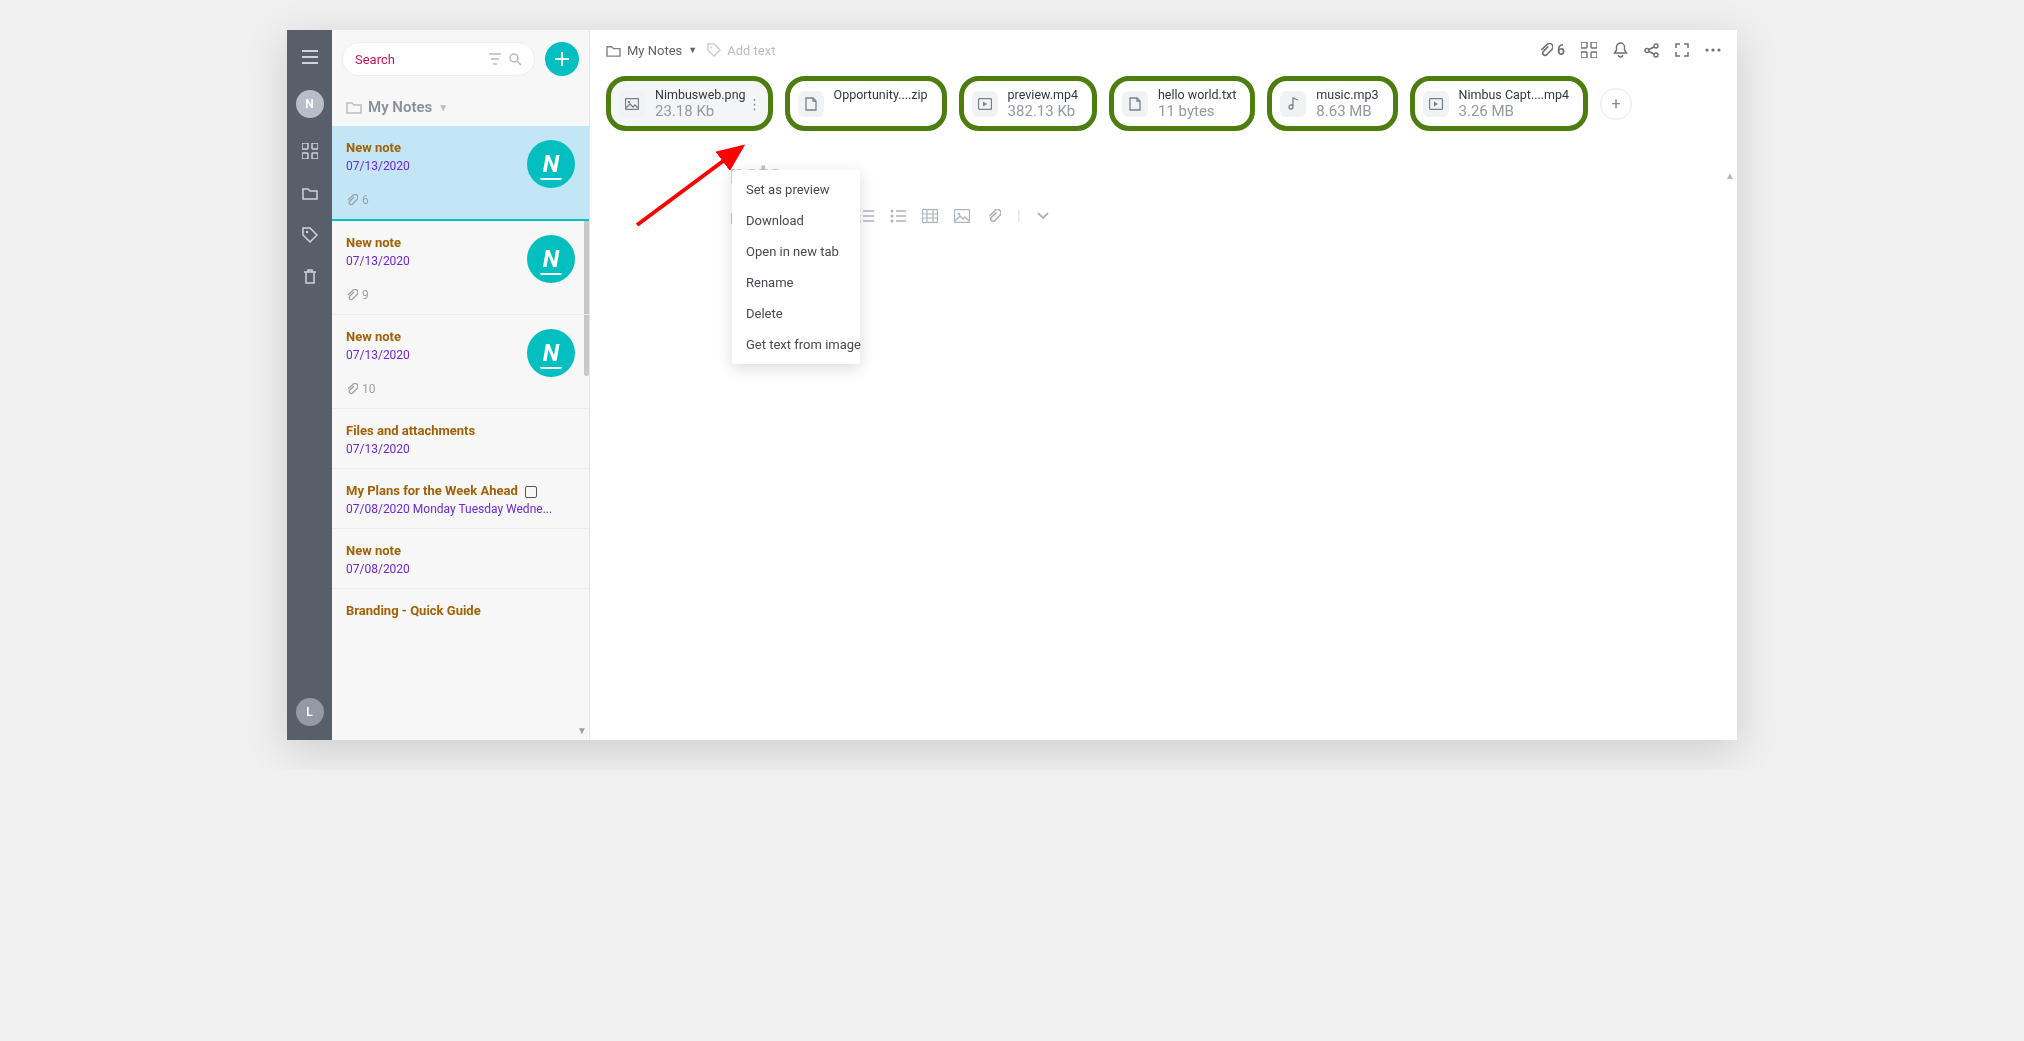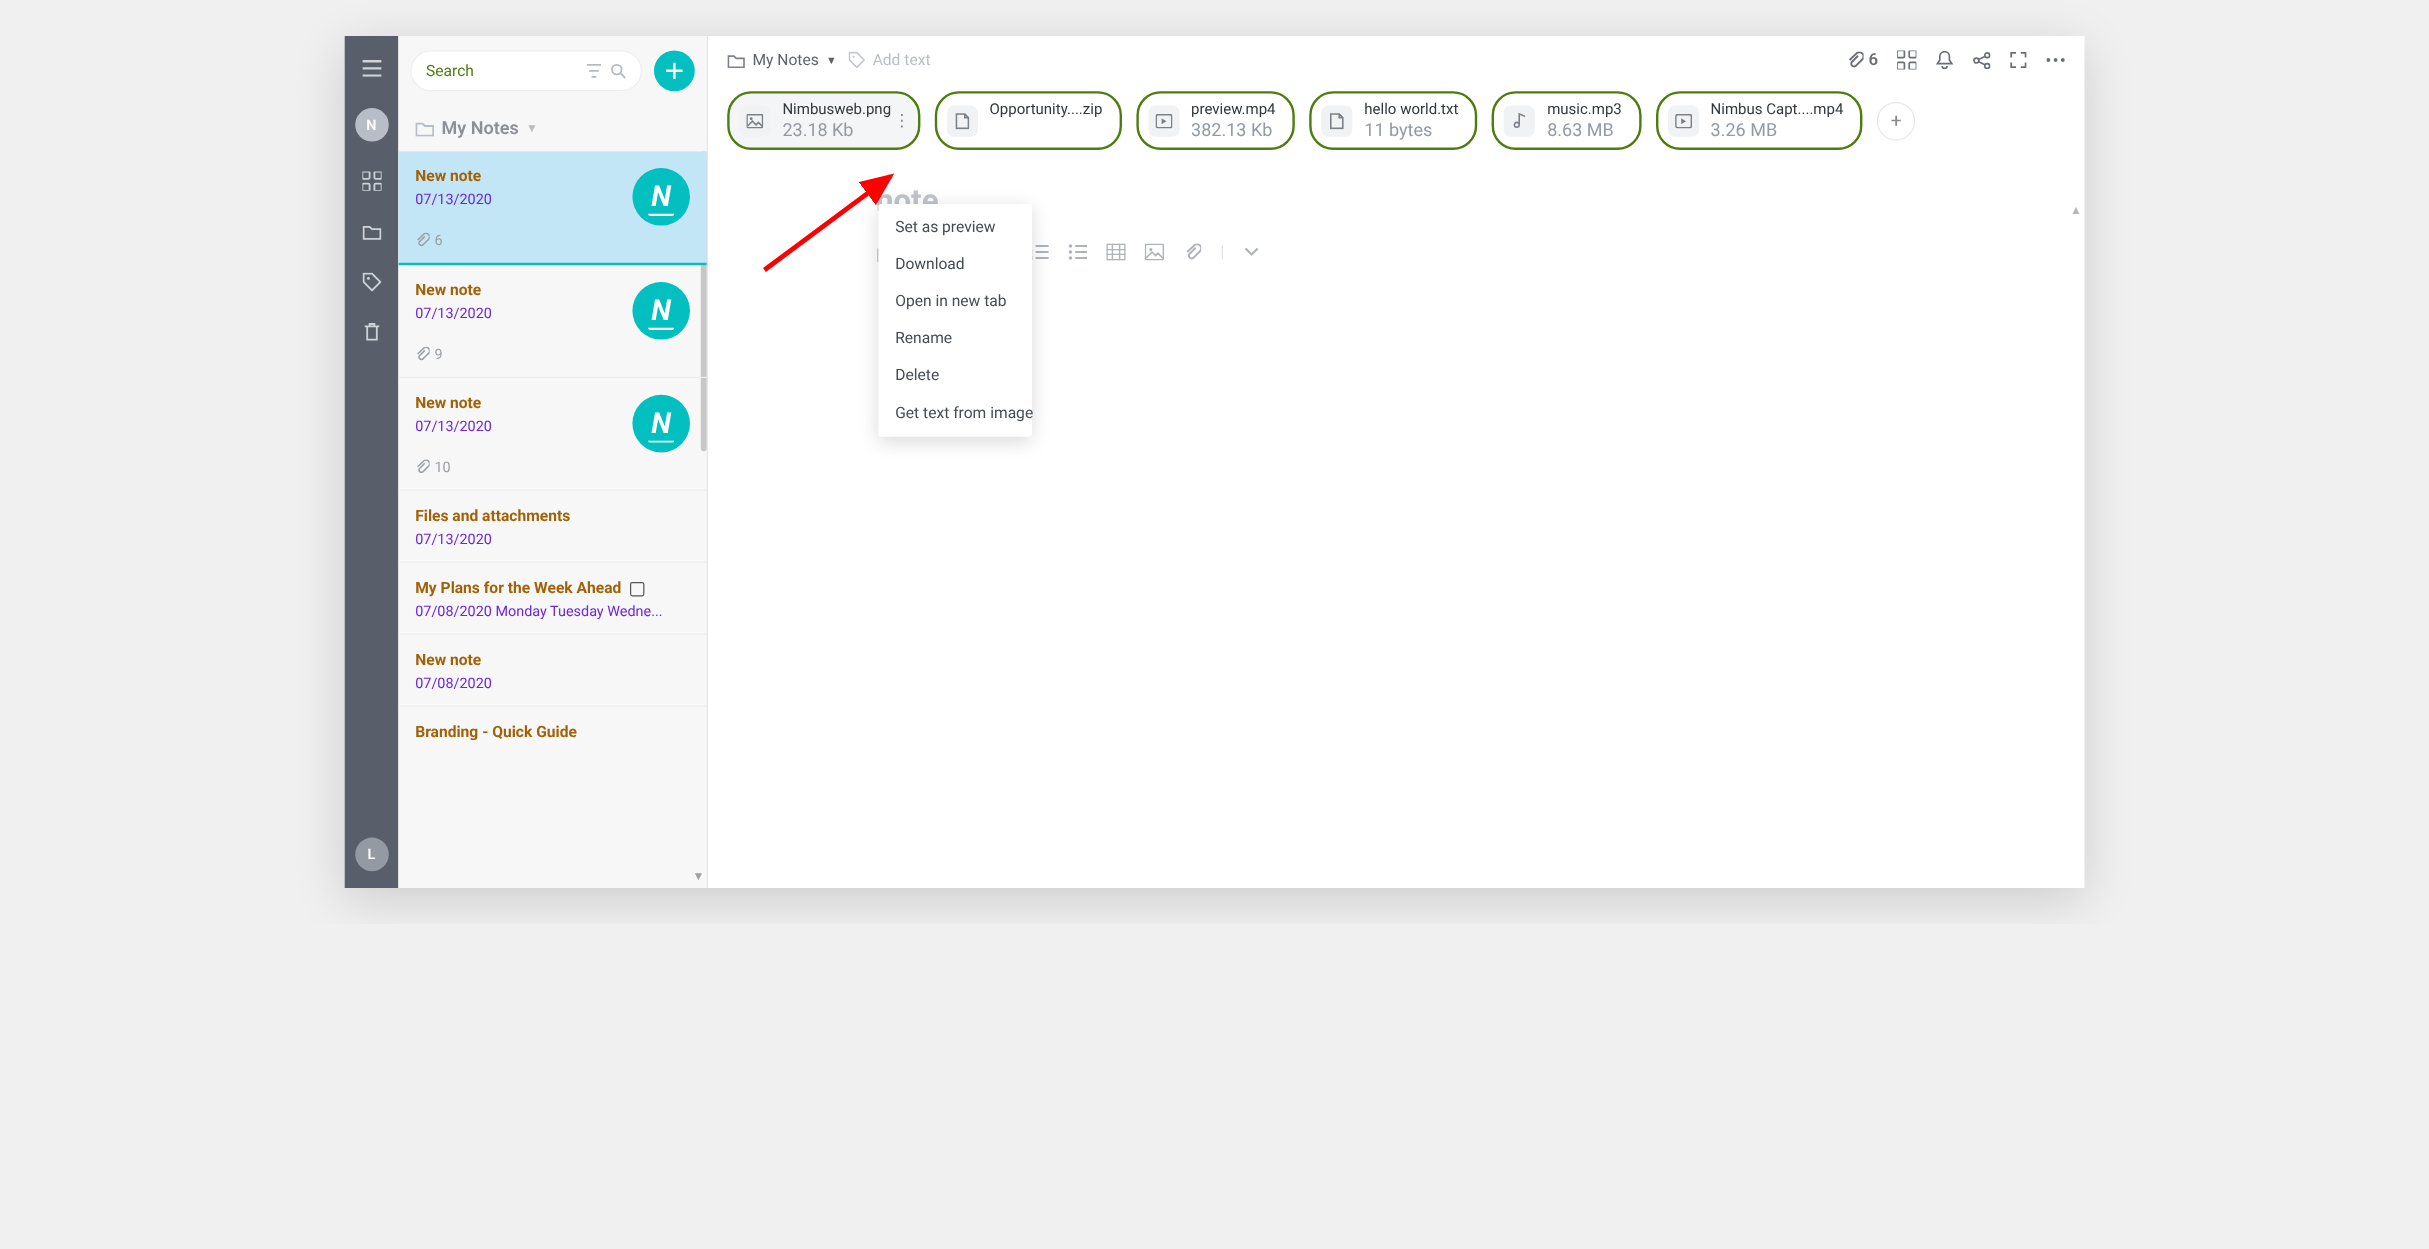--- a/index.html
+++ b/index.html
@@ -8,21 +8,21 @@
 
   
   .rail { width: 45px; background: #585f6a; display: flex; flex-direction: column; align-items: center; padding-top: 18px; gap: 24px; color: #cfd3d9; position: relative; }
   .rail .icn { width: 18px; height: 18px; display:flex; align-items:center; justify-content:center; }
   .avatar-top { width: 28px; height: 28px; border-radius: 50%; background: #b8bec7; color:#fff; display:flex;align-items:center;justify-content:center; font-size:12px; font-weight:600; }
   .avatar-bottom { position:absolute; bottom:14px; width:28px; height:28px; border-radius:50%; background:#949aa3; color:#fff; display:flex;align-items:center;justify-content:center; font-size:12px; font-weight:600; }
 
   
   .list-panel { width: 258px; background: #f7f7f7; border-right: 1px solid #e7e7e7; display:flex; flex-direction:column; position:relative; }
   .list-top { display:flex; align-items:center; gap:10px; padding: 12px 10px 6px 10px; }
-  .search-pill { flex:1; height: 34px; background:#fff; border-radius: 17px; display:flex; align-items:center; padding: 0 12px; color:#4d7c0f; font-size: 13px; justify-content:space-between; border:1px solid #eee; }
+  .search-pill { flex:1; height: 34px; background:#fff; border-radius: 17px; display:flex; align-items:center; padding: 0 12px; color:#be185d; font-size: 13px; justify-content:space-between; border:1px solid #eee; }
   .search-pill .right-icons { display:flex; gap:8px; color:#b5bac1; }
   .add-btn { width: 34px; height:34px; border-radius:50%; background:#04bfbf; color:#fff; display:flex; align-items:center; justify-content:center; font-size:20px; font-weight:600; }
 
   .folder-header { display:flex; align-items:center; gap:6px; padding: 16px 14px 10px 14px; color:#8b9096; font-weight:600; font-size:15px; }
   .folder-header .fld { color:#c3c8ce; }
 
   .notes-scroll { flex:1; overflow-y: hidden; position: relative; }
   .note-item { padding: 14px 14px 12px 14px; border-bottom:1px solid #ececec; position:relative; }
   .note-item.selected { background:#c2e6f6; border-bottom:2px solid #04bfbf; }
   .note-item .title { font-weight:700; font-size:13px; color:#a16207; margin-bottom:4px; }
@@ -38,21 +38,21 @@
   .main { flex:1; display:flex; flex-direction:column; background:#fff; position:relative; }
   .main-top { display:flex; align-items:center; padding: 12px 16px; gap:10px; }
   .crumb { display:flex; align-items:center; gap:6px; color:#5f6368; font-size:13px; }
   .tags-pl { color:#b8bec5; font-size:13px; display:flex; align-items:center; gap:6px; }
   .top-spacer { flex:1; }
   .top-actions { display:flex; align-items:center; gap:16px; color:#6b7076; font-size:14px; }
   .top-actions .att { display:flex; gap:4px; align-items:center; font-weight:600; }
 
   
   .chips-row { display:flex; gap:12px; padding: 6px 16px 10px 16px; align-items:center; }
-  .chip { display:flex; align-items:center; gap:10px; border:2px solid #4d7c0f; border-radius: 20px; padding: 6px 14px 6px 8px; background:#fff; position:relative; }
+  .chip { display:flex; align-items:center; gap:10px; border:5px solid #4d7c0f; border-radius: 20px; padding: 6px 14px 6px 8px; background:#fff; position:relative; }
   .chip.active { background:#f4f5f6; }
   .chip .cicon { width:26px; height:26px; border-radius:6px; background:#f1f2f4; display:flex; align-items:center; justify-content:center; color:#7a8088; font-size:13px; }
   .chip .ctext { display:flex; flex-direction:column; line-height:1.2; }
   .chip .fname { font-size:12.5px; color:#33383d; }
   .chip .fsize { font-size:15px; color:#939aa2; }
   .chip .dots { position:absolute; right:6px; color:#888; font-size:14px; }
   .add-chip { width:32px; height:32px; border-radius:50%; border:1px solid #e6e8eb; display:flex; align-items:center; justify-content:center; color:#888; font-size:16px; }
 
   
   .editor-area { padding: 18px 0 0 140px; position:relative; flex:1; }

